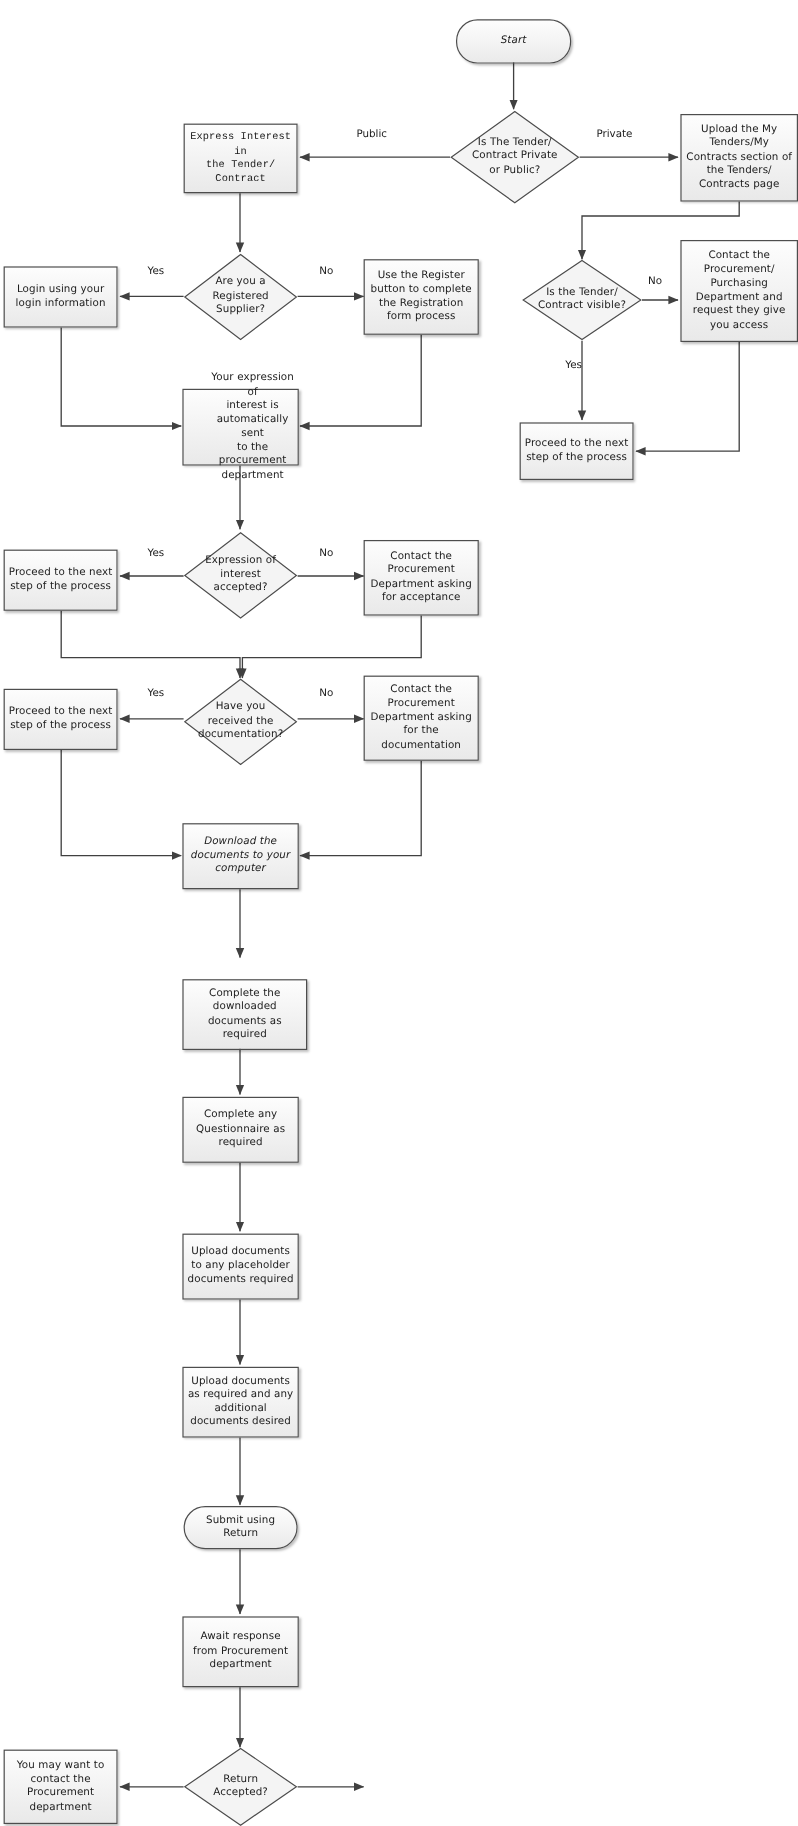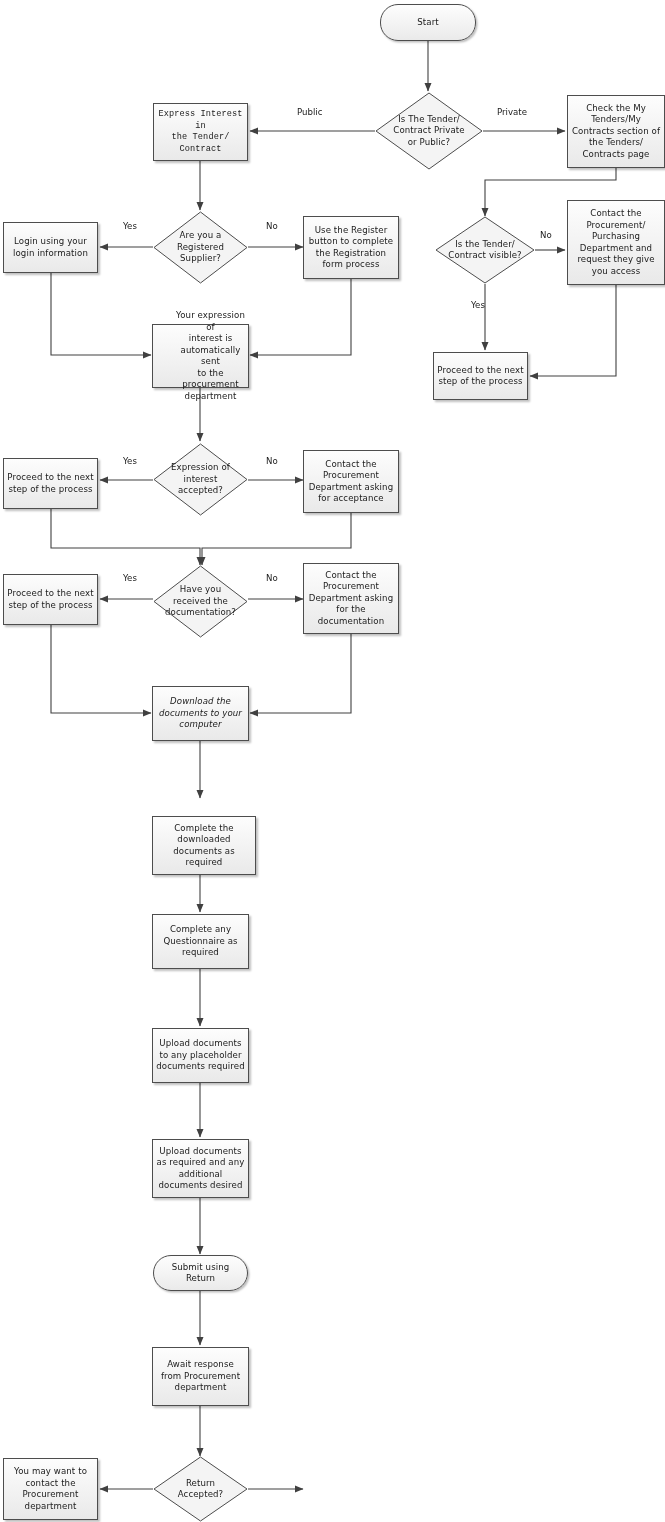--- a/index.html
+++ b/index.html
@@ -95,41 +95,41 @@
       <path d="M200,1291 L200,1345"></path>
 
       <path d="M200,1406 L200,1456"></path>
 
       <path d="M153,1489 L100,1489"></path>
 
       <path d="M248,1489 L303,1489"></path>
     </g>
   </svg>
 
-  <div class="node term" style="left:380px;top:4px;width:96px;height:37px;">
+  <div class="node term" style="left:380px;top:16px;width:96px;height:37px;font-style:italic;">
     <span class="txt">Start</span>
   </div>
 
   <div class="node dec" style="left:375px;top:92px;width:108px;height:78px;">
     <svg class="shape" viewBox="0 0 108 78" preserveAspectRatio="none">
       <polygon points="54,1 107,39 54,77 1,39" fill="#f4f4f4" stroke="#4d4d4d" stroke-width="1"></polygon>
     </svg>
     <span class="txt">Is The Tender/
 Contract Private
 or Public?</span>
   </div>
 
   <div class="node proc" style="left:153px;top:103px;width:95px;height:58px;font-family:Liberation Mono, monospace;">
     <span class="txt">Express Interest in
 the Tender/
 Contract</span>
   </div>
 
   <div class="node proc" style="left:567px;top:95px;width:98px;height:73px;">
-    <span class="txt">Check the My
+    <span class="txt">Upload the My
 Tenders/My
 Contracts section of
 the Tenders/
 Contracts page</span>
   </div>
 
   <div class="node dec" style="left:435px;top:216px;width:100px;height:68px;">
     <svg class="shape" viewBox="0 0 100 68" preserveAspectRatio="none">
       <polygon points="50,1 99,34 50,67 1,34" fill="#f4f4f4" stroke="#4d4d4d" stroke-width="1"></polygon>
     </svg>

